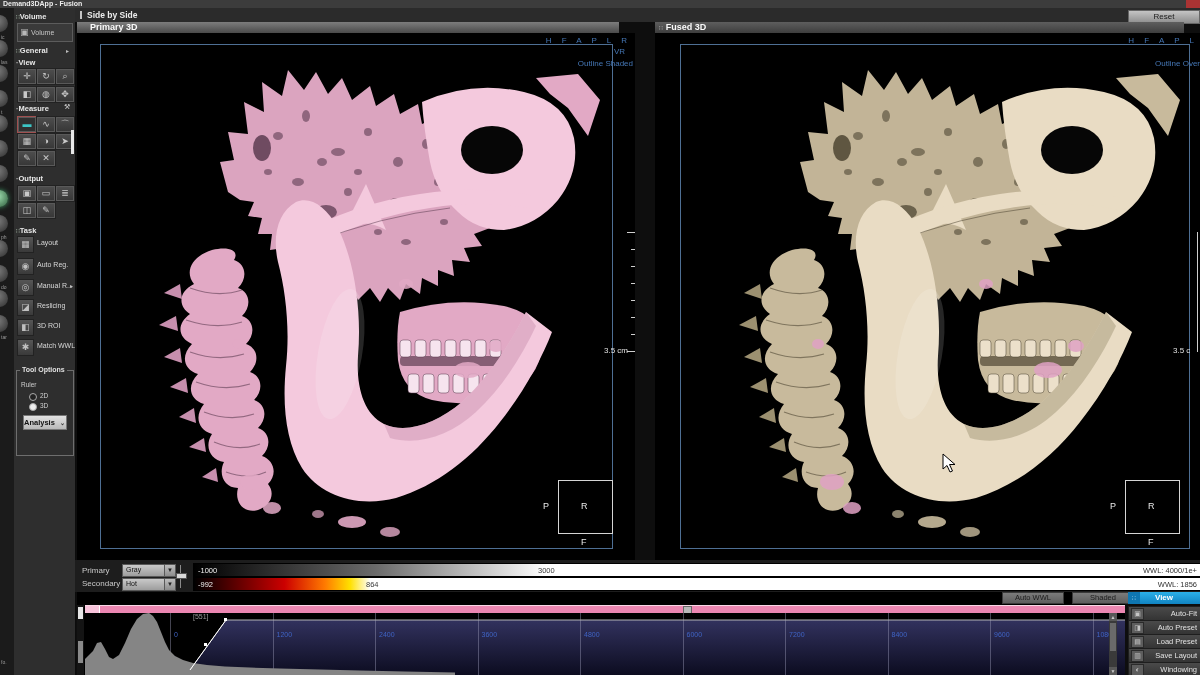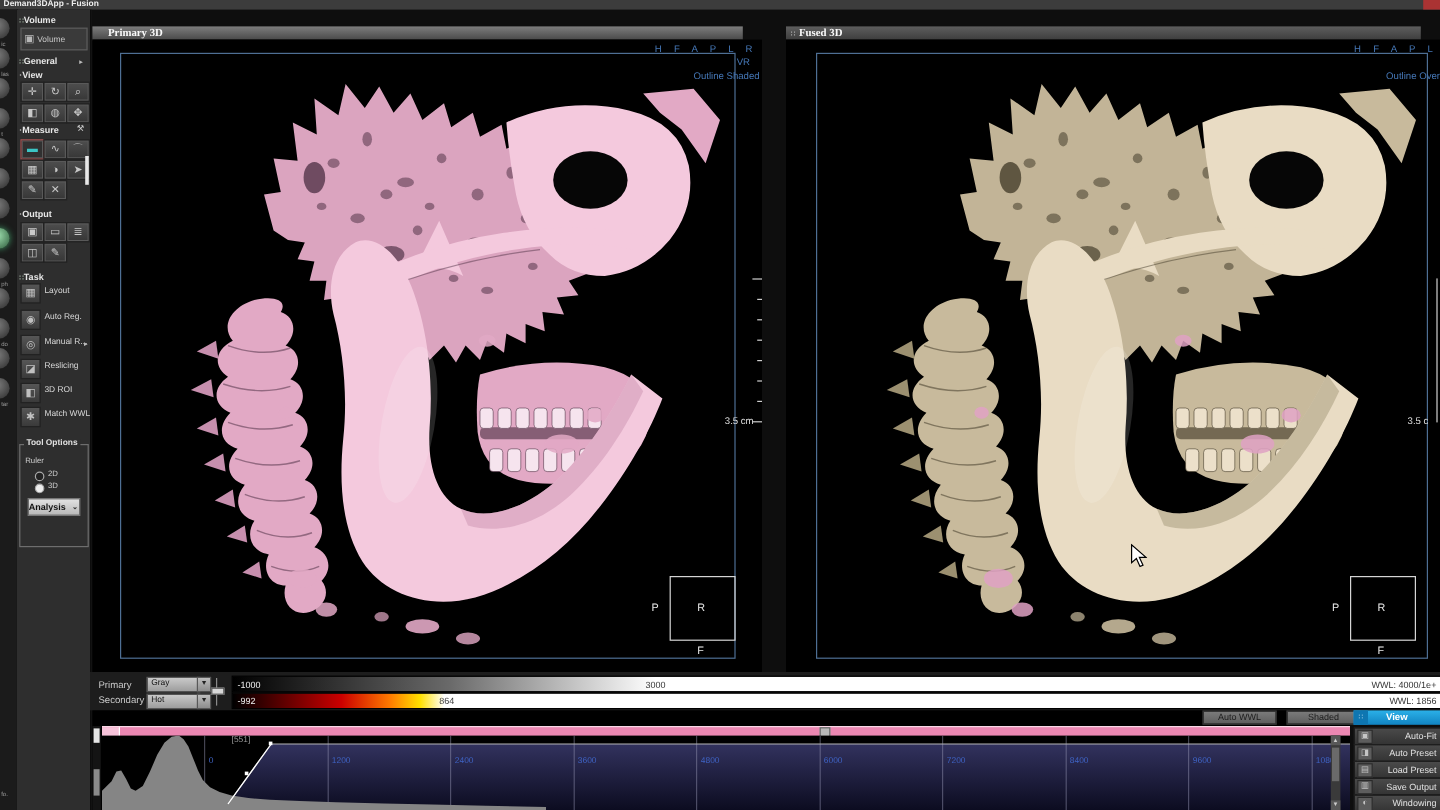--- a/index.html
+++ b/index.html
@@ -47,21 +47,21 @@
   .mini-scroll{position:absolute;left:57px;top:122px;width:3px;height:24px;background:#e8e8e8;}
   
   .topbar{left:75px;top:8px;width:1125px;height:14px;background:#2b2b2b;}
   .layoutmark{position:absolute;left:5px;top:3px;width:2px;height:8px;background:#c5c5c5;}
   .layoutlabel{position:absolute;left:12px;top:2px;font-size:8.5px;font-weight:bold;color:#ececec;}
   .resetbtn{position:absolute;right:0;top:2px;width:70px;height:12px;background:linear-gradient(#c4c4c4,#8d8d8d);
             border:1px solid #666;color:#1a1a1a;font-size:8px;text-align:center;line-height:11px;}
   
   .vp{top:22px;height:538px;}
   .vphead{position:absolute;left:0;top:0;right:16px;height:11px;color:#fafafa;font-size:9px;
-          font-weight:bold;line-height:11px;font-family:Liberation Serif, serif;}
+          font-weight:bold;line-height:11px;}
   .vphead.lit{background:linear-gradient(#7d7d7d,#4a4a4a);border-bottom:1px solid #222;}
   .vphead.dim{background:linear-gradient(#5e5e5e,#3e3e3e);border-bottom:1px solid #222;}
   .vphead .grip{color:#a8a8a8;font-size:6px;margin:0 3px 0 4px;}
   .vphead .pad{margin-left:13px;}
   .vpbody{position:absolute;left:0;top:11px;right:0;bottom:0;background:#000;overflow:hidden;}
   .vrect{position:absolute;border:1px solid #4e6f94;}
   .ovl{position:absolute;color:#4577b6;font-size:8px;white-space:nowrap;}
   .ovl.sp{letter-spacing:4px;}
   .scaleline{position:absolute;width:1px;background:#cfcfcf;}
   .scaletick{position:absolute;height:1px;background:#cfcfcf;}
@@ -225,20 +225,25 @@
       <span class="radlbl" style="left:23px;top:21px">2D</span>
       <span class="radio sel" style="left:12px;top:32px"></span>
       <span class="radlbl" style="left:23px;top:31px">3D</span>
       <div class="analysisbtn">
         <span>Analysis</span>
         <span class="darrow">⌄</span>
       </div>
     </div>
   </div>
 
+  <div class="a topbar">
+    <span class="layoutmark"></span>
+    <span class="layoutlabel">Side by Side</span>
+    <div class="resetbtn">Reset</div>
+  </div>
 
   <div class="a vp" style="left:77px;width:558px">
     <div class="vphead lit">
       <span class="pad">Primary 3D</span>
     </div>
     <div class="vpbody">
       <div class="vrect" style="left:23px;top:11px;width:511px;height:503px"></div>
       <svg class="skull pink" style="left:23px;top:11px" width="513" height="505" viewBox="0 0 513 505">
           <use href="#skullShape"></use>
         </svg>
@@ -374,21 +379,21 @@
   <div class="preset a" style="top:620px">
     <span class="picon">◨</span>
     <span class="plabel">Auto Preset</span>
   </div>
   <div class="preset a" style="top:634px">
     <span class="picon">▤</span>
     <span class="plabel">Load Preset</span>
   </div>
   <div class="preset a" style="top:648px">
     <span class="picon">▥</span>
-    <span class="plabel">Save Output</span>
+    <span class="plabel">Save Layout</span>
   </div>
   <div class="preset a" style="top:662px">
     <span class="picon">◐</span>
     <span class="plabel">Windowing</span>
   </div>
 </div>
 
 <svg width="0" height="0" style="position:absolute">
   <defs>
     <g id="skullShape">

